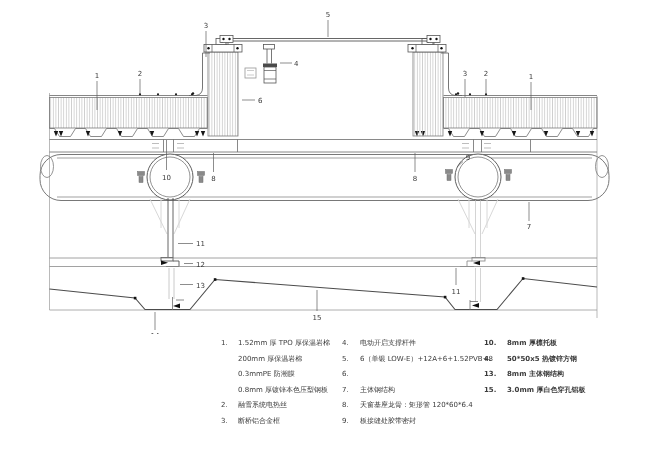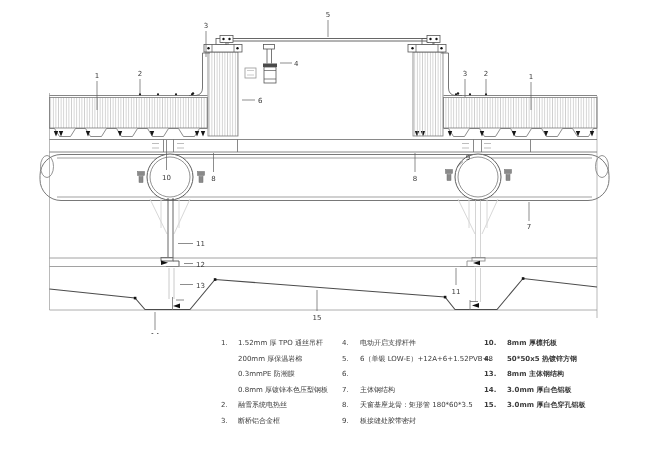--- a/index.html
+++ b/index.html
@@ -314,21 +314,21 @@
     <text x="196" y="287.5" text-anchor="start">13</text>
     <text x="456" y="293.5">11</text>
     <text x="155" y="338">14</text>
     <text x="317" y="320">15</text>
   </g>
 </svg>
 
 <div class="legend-col" id="legend-col-1">
   <div class="lrow">
     <span class="lnum">1.</span>
-    <span class="ltext">1.52mm 厚 TPO 通丝吊杆</span>
+    <span class="ltext">1.52mm 厚 TPO 厚保温岩棉</span>
   </div>
   <div class="lrow">
     <span class="lnum"></span>
     <span class="ltext">200mm 厚保温岩棉</span>
   </div>
   <div class="lrow">
     <span class="lnum"></span>
     <span class="ltext">0.3mmPE 防潮膜</span>
   </div>
   <div class="lrow">
@@ -356,21 +356,21 @@
   </div>
   <div class="lrow">
     <span class="lnum">6.</span>
   </div>
   <div class="lrow">
     <span class="lnum">7.</span>
     <span class="ltext">主体钢结构</span>
   </div>
   <div class="lrow">
     <span class="lnum">8.</span>
-    <span class="ltext">天窗基座龙骨：矩形管 180*60*3.5</span>
+    <span class="ltext">天窗基座龙骨：矩形管 120*60*6.4</span>
   </div>
   <div class="lrow">
     <span class="lnum">9.</span>
     <span class="ltext">板接缝处胶带密封</span>
   </div>
 </div>
 
 <div class="legend-col" id="legend-col-3">
   <div class="lrow">
     <span class="lnum">10.</span>
@@ -378,22 +378,18 @@
   </div>
   <div class="lrow">
     <span class="lnum">4.</span>
     <span class="ltext">50*50x5 热镀锌方钢</span>
   </div>
   <div class="lrow">
     <span class="lnum">13.</span>
     <span class="ltext">8mm 主体钢结构</span>
   </div>
   <div class="lrow">
-    <span class="lnum">14.</span>
-    <span class="ltext">3.0mm 厚白色铝板</span>
-  </div>
-  <div class="lrow">
     <span class="lnum">15.</span>
     <span class="ltext">3.0mm 厚白色穿孔铝板</span>
   </div>
 </div>
 
 </div>
 
 </body></html>

